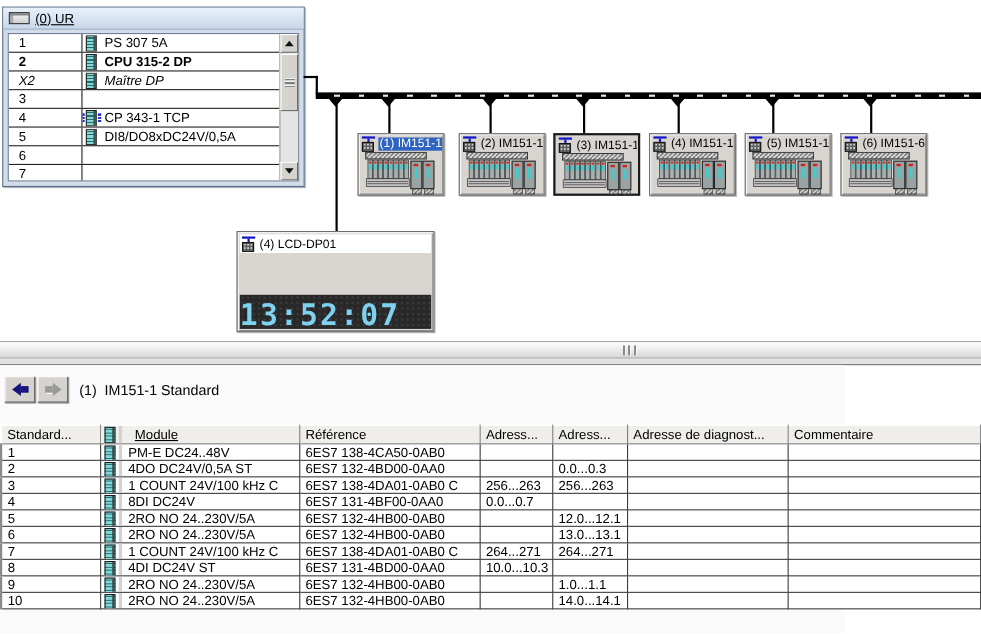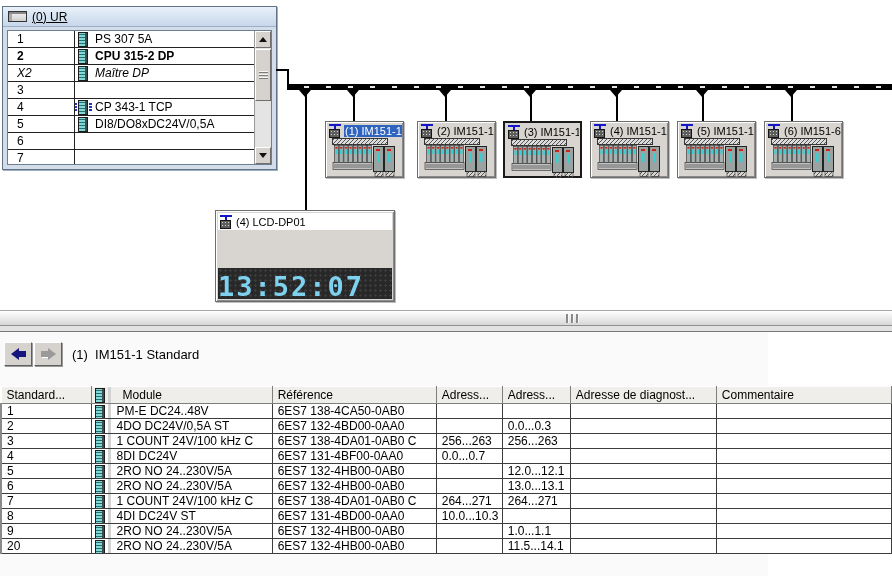--- a/index.html
+++ b/index.html
@@ -130,21 +130,21 @@
   .grid th{height:17px;background:#f0eeea;font-weight:normal;text-align:left;
            padding:0 0 0 5px;font-size:12px;white-space:nowrap;overflow:hidden;
            border:1px solid;border-color:#ffffff #7e7e7e #7e7e7e #ffffff;box-sizing:border-box;}
   .grid td{height:15px;border-right:1px solid #3c3c3c;border-bottom:1px solid #3c3c3c;
            padding:0 0 0 5px;font-size:12px;white-space:nowrap;overflow:hidden;box-sizing:border-box;}
   .grid td:first-child{border-left:2px solid #8a8a8a;}
   .c-mod{position:relative;}
   .c-mod .micon{position:absolute;left:3px;top:1px;margin:0;}
   .c-mod .mtext{margin-left:20px;}
   .c-mod::before{content:"";position:absolute;left:16px;top:0;bottom:0;width:3px;background:#d2d2d2;}
-  th.c-mod .mtext{margin-left:26px;}
+  th.c-mod .mtext{margin-left:26px;text-decoration:underline;}
 </style>
 </head>
 <body>
 
 <svg width="0" height="0" style="position:absolute">
   <defs>
     <pattern id="hatch" width="4" height="4" patternUnits="userSpaceOnUse">
       <path d="M0 4 L4 0" stroke="#555" stroke-width="1"></path>
     </pattern>
   </defs>
@@ -740,28 +740,28 @@
               <span class="mtext">2RO NO 24..230V/5A</span>
             </td>
             <td>6ES7 132-4HB00-0AB0</td>
             <td></td>
             <td>1.0...1.1</td>
             <td></td>
             <td></td>
           </tr>
 
           <tr>
-            <td>20</td>
+            <td>10</td>
             <td class="c-mod">
               <i class="micon module"></i>
               <span class="mtext">2RO NO 24..230V/5A</span>
             </td>
             <td>6ES7 132-4HB00-0AB0</td>
             <td></td>
-            <td>11.5...14.1</td>
+            <td>14.0...14.1</td>
             <td></td>
             <td></td>
           </tr>
 
         </tbody>
     </table>
   </div>
 </div>
 
 </body></html>

